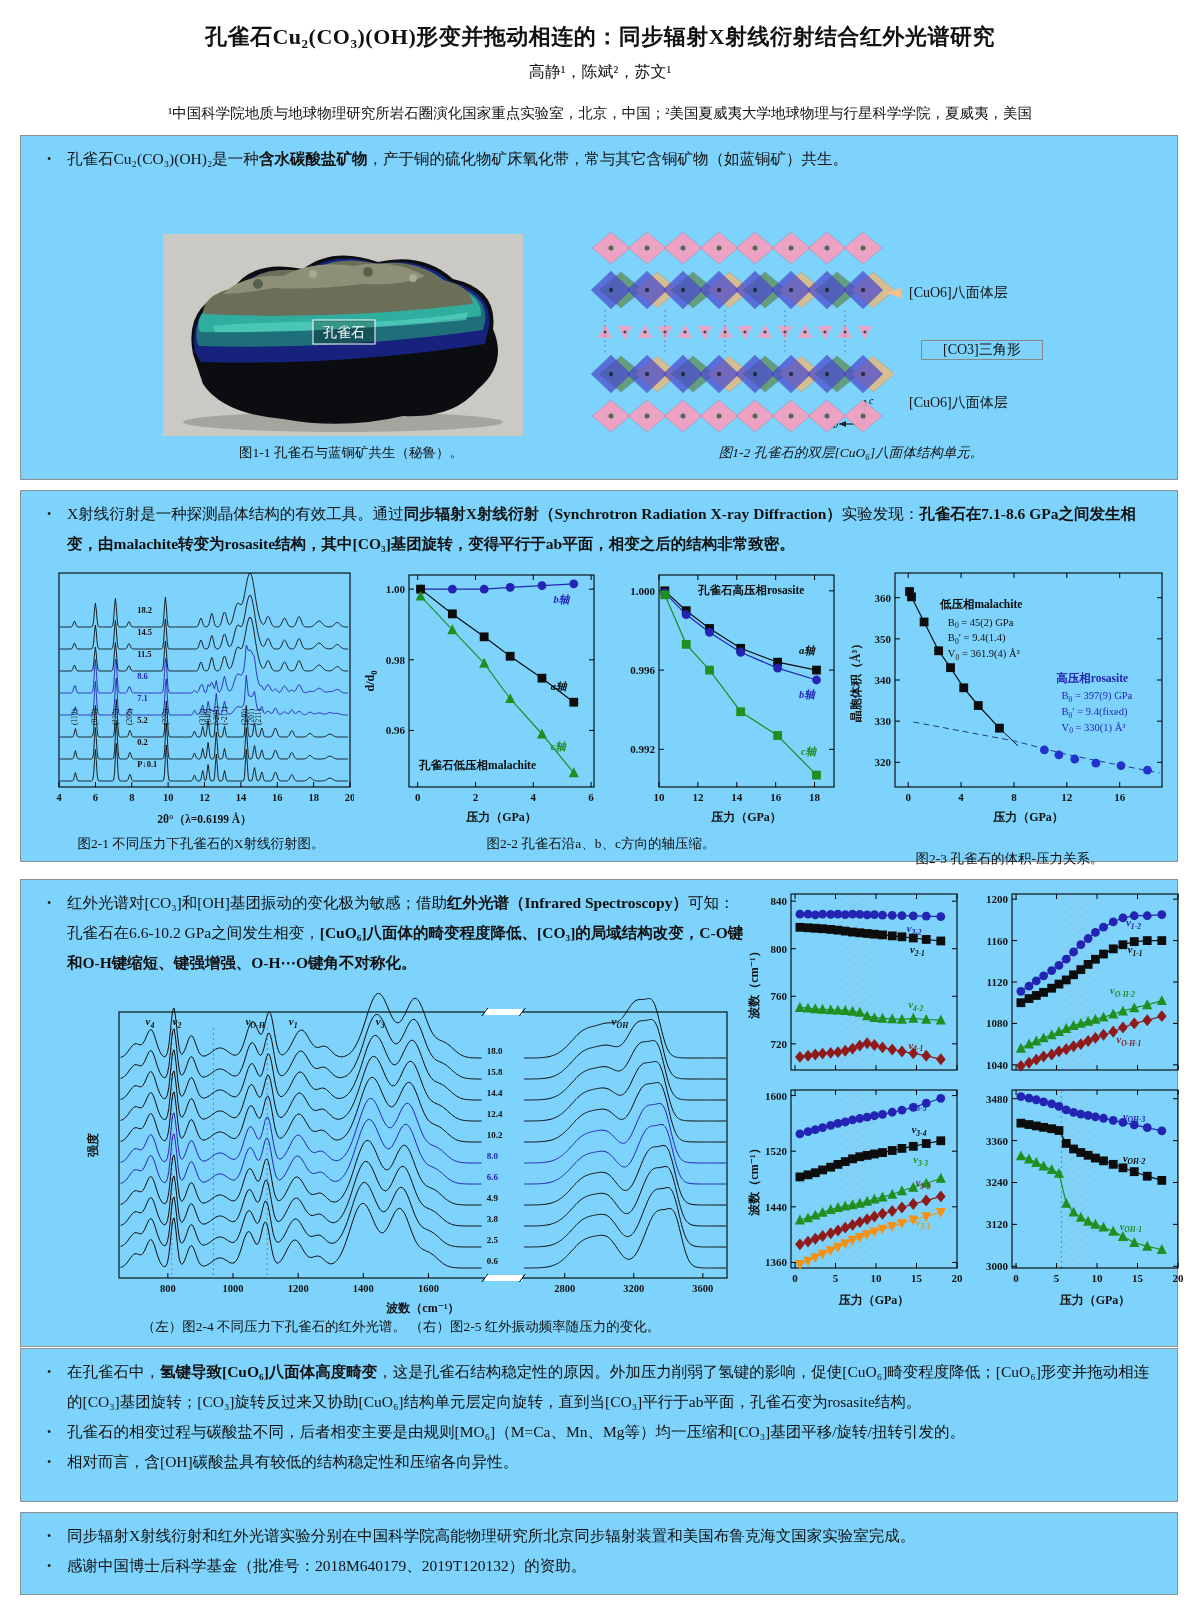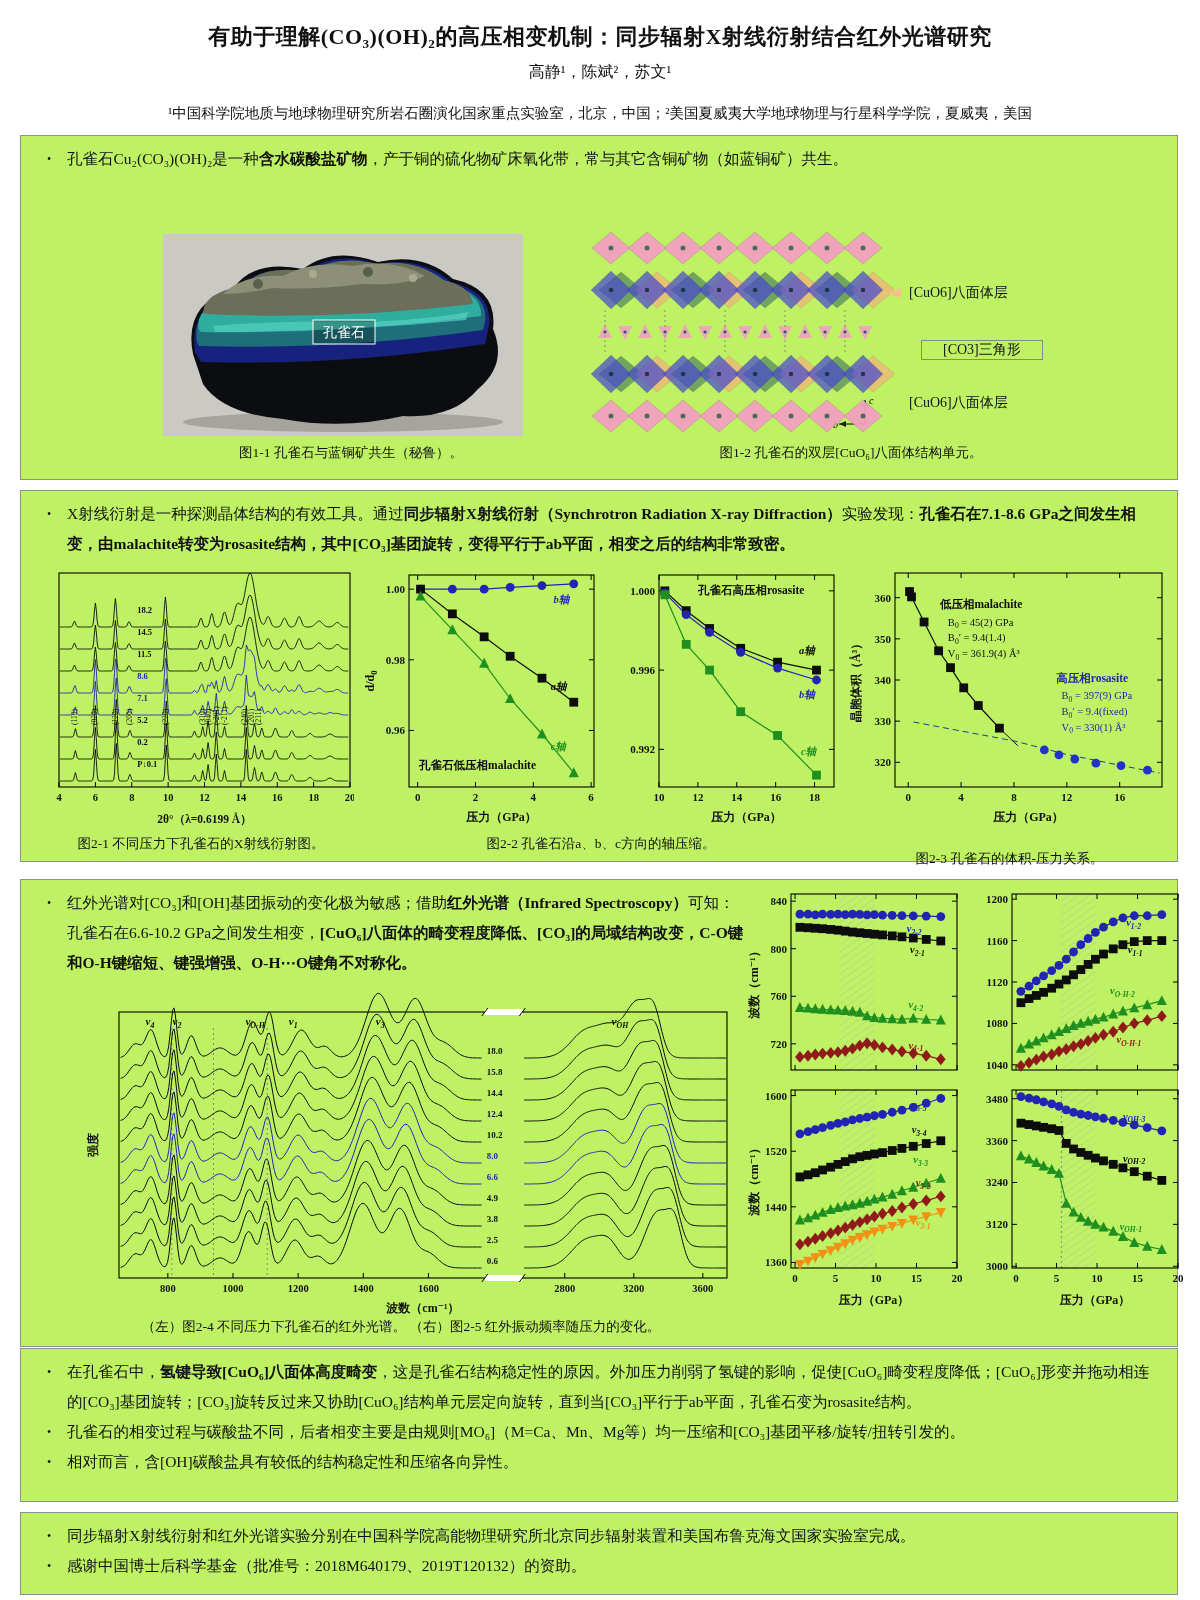--- a/index.html
+++ b/index.html
@@ -2,21 +2,21 @@
 <html><head>
 <meta charset="utf-8">
 <style>
   html,body{margin:0;padding:0;background:#e9e9e9;}
   .page{position:relative;width:1200px;height:1600px;margin:0 auto;background:#fff;
         font-family:"Liberation Serif","DejaVu Serif",serif;color:#111;overflow:hidden;}
   .center{text-align:center;}
   .title{position:absolute;top:22px;left:0;width:100%;font-size:22px;font-weight:bold;letter-spacing:.5px;}
   .authors{position:absolute;top:62px;left:0;width:100%;font-size:16px;}
   .affil{position:absolute;top:104px;left:0;width:100%;font-size:14.5px;}
-  .box{position:absolute;left:20px;width:1158px;border:1px solid #8f8f8f;background:#bef264;box-sizing:border-box;}
+  .box{position:absolute;left:20px;width:1158px;border:1px solid #8f8f8f;background:#7dd3fc;box-sizing:border-box;}
   #box1{top:135px;height:345px;}
   #box2{top:490px;height:372px;}
   #box3{top:879px;height:468px;}
   #box4{top:1348px;height:154px;}
   #box5{top:1512px;height:83px;}
   .bullets{padding:8px 24px 2px 26px;}
   .bullet{display:flex;font-size:15.5px;line-height:30px;}
   .bullet::before{content:"•";flex:none;width:20px;font-size:12px;}
   .abs{position:absolute;}
   .cap{position:absolute;font-size:13.5px;text-align:center;}
@@ -24,21 +24,21 @@
   .slabel .inner{display:inline-block;}
   .slabel.boxed .inner{border:1px solid #888;padding:0 21px;}
   .chart{position:absolute;}
   svg text{font-family:"Liberation Serif","DejaVu Serif",serif;}
 </style>
 </head>
 <body>
 
 <div class="page">
 
-  <div class="title center">有助于理解(CO₃)(OH)₂的高压相变机制：同步辐射X射线衍射结合红外光谱研究</div>
+  <div class="title center">孔雀石Cu₂(CO₃)(OH)形变并拖动相连的：同步辐射X射线衍射结合红外光谱研究</div>
   <div class="authors center">高静¹，陈斌²，苏文¹</div>
   <div class="affil center">¹中国科学院地质与地球物理研究所岩石圈演化国家重点实验室，北京，中国；²美国夏威夷大学地球物理与行星科学学院，夏威夷，美国</div>
 
   <div class="box" id="box1">
     <div class="bullets">
       <div class="bullet">
           <span><span>孔雀石Cu₂(CO₃)(OH)₂是一种</span><span style="font-weight: bold;">含水碳酸盐矿物</span><span>，产于铜的硫化物矿床氧化带，常与其它含铜矿物（如蓝铜矿）共生。</span></span>
         </div>
     </div>
 
@@ -194,21 +194,21 @@
     <div class="abs" style="left:888px;top:148px;">
       <svg width="18" height="14" style="position:absolute;left:-24px;top:2px;">
           <polygon points="16,2 2,7 16,12" fill="#f5c08a"></polygon>
         </svg>
       <div class="slabel"><span class="inner">[CuO6]八面体层</span></div>
       <div class="slabel boxed" style="margin:38px 0 0 12px;"><span class="inner">[CO3]三角形</span></div>
       <div class="slabel" style="margin-top:34px;"><span class="inner">[CuO6]八面体层</span></div>
     </div>
 
     <div class="cap" style="left:120px;top:308px;width:420px;">图1-1 孔雀石与蓝铜矿共生（秘鲁）。</div>
-    <div class="cap" style="left:620px;top:308px;width:420px;">图1-2 孔雀石的双层[CuO₆]八面体结构单元。</div>
+    <div class="cap" style="left:620px;top:308px;width:420px;font-style:italic;">图1-2 孔雀石的双层[CuO₆]八面体结构单元。</div>
   </div>
 
   <div class="box" id="box2">
     <div class="bullets">
       <div class="bullet">
           <span><span>X射线衍射是一种探测晶体结构的有效工具。通过</span><span style="font-weight: bold;">同步辐射X射线衍射（Synchrotron Radiation X-ray Diffraction）</span><span>实验发现：</span><span style="font-weight: bold;">孔雀石在7.1-8.6 GPa之间发生相变，由malachite转变为rosasite结构，其中[CO₃]基团旋转，变得平行于ab平面，相变之后的结构非常致密。</span></span>
         </div>
     </div>
     <div class="chart" style="left:28px;top:76px;"><svg viewBox="0 0 305 262" width="305" height="262">
           <rect x="10" y="6" width="291" height="214" fill="none" stroke="#000" stroke-width="1.1"></rect>

